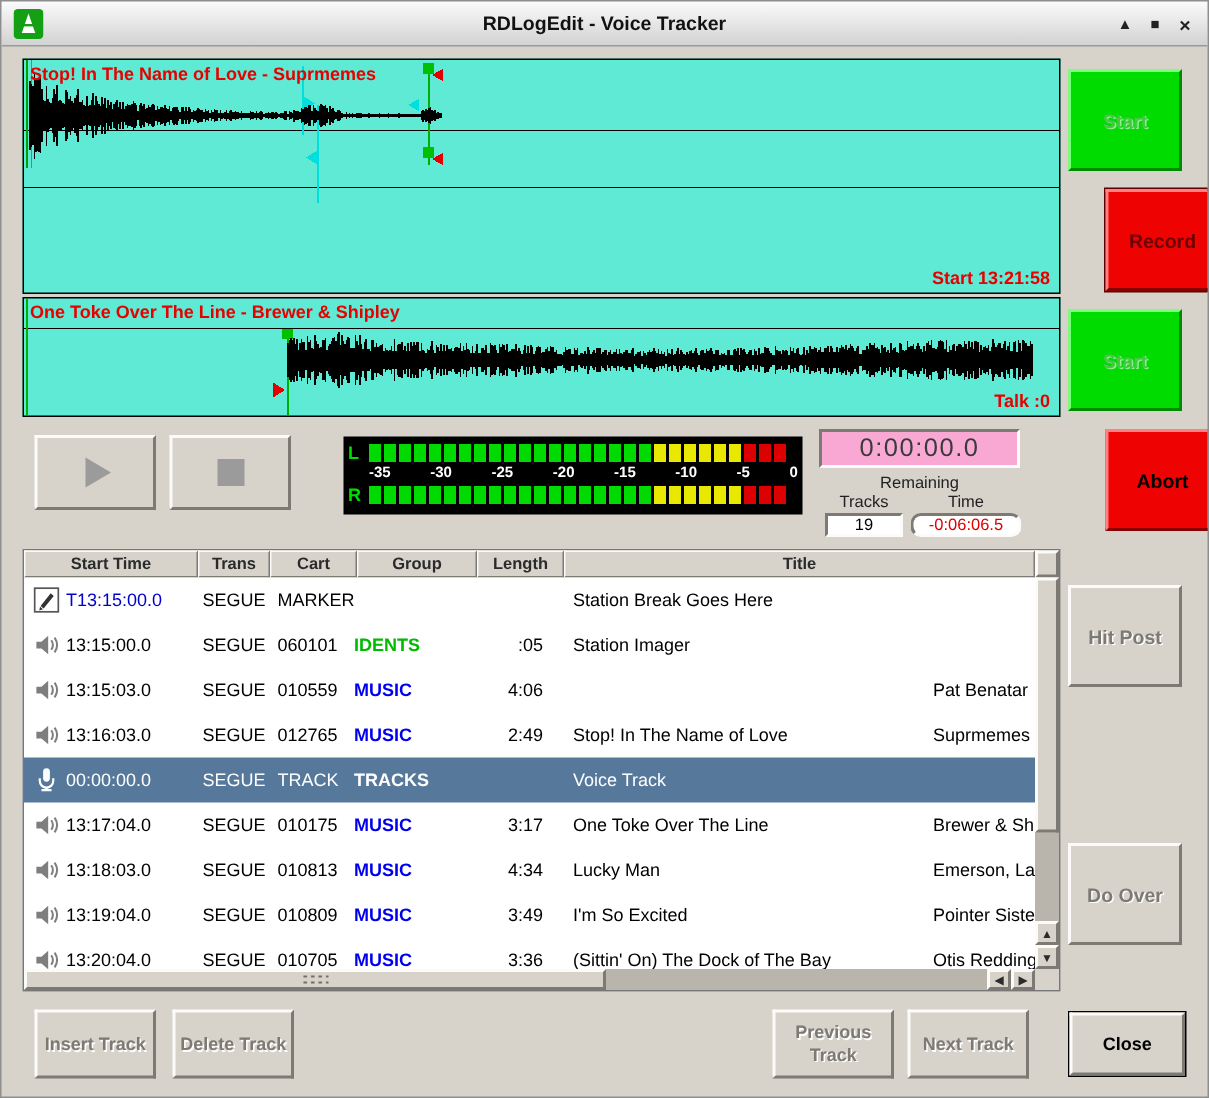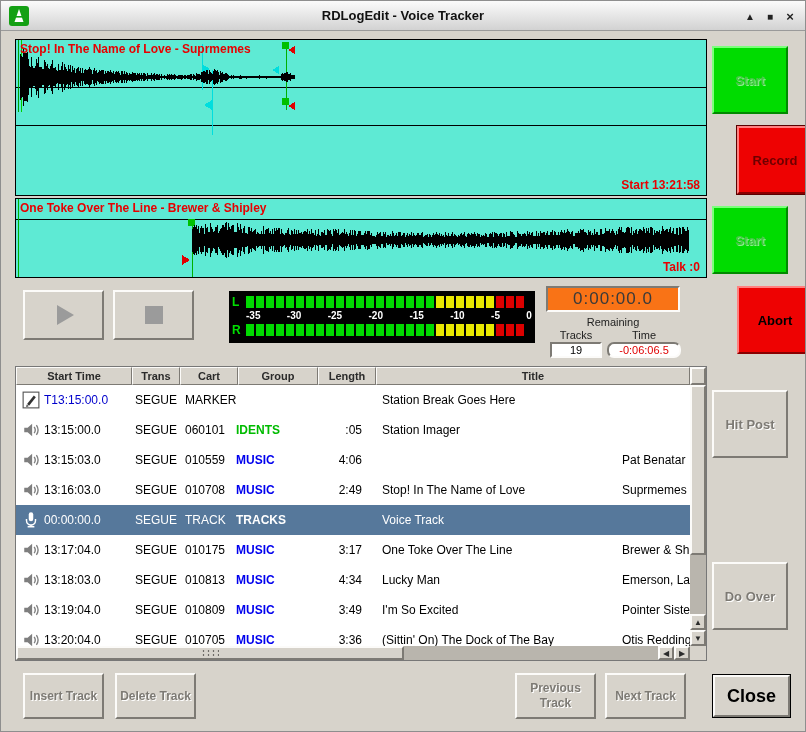--- a/index.html
+++ b/index.html
@@ -31,21 +31,21 @@
   #play-btn{left:22px;} #stop-btn{left:112px;}
 
   #meter{position:absolute;left:228px;top:290px;width:306px;height:52px;background:#000;padding:3px 3px;}
   .meter-row{display:flex;align-items:center;height:15px;}
   .chan{width:14px;color:#00e000;font-weight:bold;font-size:12px;line-height:12px;}
   .segs{display:flex;flex:1;}
   .seg{width:8px;height:12px;margin-right:2px;}
   .seg.g{background:#00da00;} .seg.y{background:#e8e800;} .seg.r{background:#dc0000;}
   #meter-scale{display:flex;justify-content:space-between;align-items:center;padding-left:14px;height:13px;color:#fff;font-size:10px;font-weight:bold;}
 
-  #time-display{position:absolute;left:545px;top:285px;width:134px;height:26px;background:#f97316;display:flex;align-items:center;justify-content:center;font-size:17px;color:#3a3a3a;letter-spacing:1px;}
+  #time-display{position:absolute;left:545px;top:285px;width:134px;height:26px;background:#f9a8d4;display:flex;align-items:center;justify-content:center;font-size:17px;color:#3a3a3a;letter-spacing:1px;}
   #remaining-label{position:absolute;left:545px;top:315px;width:134px;text-align:center;font-size:11px;color:#222;}
   #tracks-label{position:absolute;left:549px;top:328px;width:52px;text-align:center;font-size:11px;color:#222;}
   #timelbl{position:absolute;left:606px;top:328px;width:74px;text-align:center;font-size:11px;color:#222;}
   #tracks-box{position:absolute;left:549px;top:341px;width:52px;height:16px;display:flex;align-items:center;justify-content:center;font-size:11px;color:#000;text-align:center;}
   #time-box{position:absolute;left:606px;top:341px;width:74px;height:16px;display:flex;align-items:center;justify-content:center;font-size:11px;color:#e00000;border-radius:7px;}
 
   
   .sbtn{position:absolute;left:711px;width:76px;height:68px;font-size:13px;font-weight:bold;display:flex;align-items:center;justify-content:center;cursor:default;}
   .green-btn{background:#00dc00;border:2px solid;border-color:#7bff7b #008a00 #008a00 #7bff7b;color:#49c549;text-shadow:1px 1px 0 #8fee8f;}
   .red-btn{background:#ee0202;border:2px solid;border-color:#ff8080 #8a0000 #8a0000 #ff8080;margin-left:25px;}
@@ -83,21 +83,21 @@
   #hscroll{position:absolute;left:0;bottom:0;width:674px;height:14px;background:#b9b5ad;}
   #hthumb{position:absolute;left:0;top:0;width:388px;height:14px;display:flex;align-items:center;justify-content:center;}
   .grip{width:18px;height:8px;background-image:radial-gradient(#6e6b66 1px,transparent 1.2px);background-size:5px 4px;}
   #hleft{position:absolute;right:16px;bottom:0;width:16px;height:14px;}
   #hright{position:absolute;right:0;bottom:0;width:16px;height:14px;}
   #hv-corner{position:absolute;right:0;bottom:0;width:16px;height:14px;background:#d7d3cb;}
 
   
   .bbtn{position:absolute;top:672px;width:81px;height:46px;font-size:12px;font-weight:bold;display:flex;align-items:center;justify-content:center;text-align:center;line-height:1.25;cursor:default;}
   #insert-btn{left:22px;} #delete-btn{left:114px;} #prev-btn{left:514px;} #next-btn{left:604px;}
-  #close-btn{position:absolute;left:712px;top:674px;width:77px;height:42px;font-size:18px;font-weight:bold;color:#000;display:flex;align-items:center;justify-content:center;box-shadow:0 0 0 1px #000;cursor:default;}
+  #close-btn{position:absolute;left:712px;top:674px;width:77px;height:42px;font-size:12px;font-weight:bold;color:#000;display:flex;align-items:center;justify-content:center;box-shadow:0 0 0 1px #000;cursor:default;}
 </style>
 </head>
 <body>
 
 <div id="window">
 
   <div id="titlebar">
     <svg id="app-icon" viewBox="0 0 20 20">
       <rect x="0" y="0" width="20" height="20" rx="3" fill="#14a014"></rect>
       <path d="M10 3 L14.5 16 L5.5 16 Z" fill="#ffffff"></path>
@@ -306,21 +306,21 @@
     <span class="c-length">4:06</span>
     <span class="c-artist">Pat Benatar</span>
   </div>
         <div class="log-row">
     <span class="icon-cell"><svg viewBox="0 0 16 16">
               <polygon points="2,6 5,6 9,2.5 9,13.5 5,10 2,10" fill="#7e7e7e"></polygon>
               <path d="M10.8 5.2 q2 2.8 0 5.6 M12.8 3.6 q3 4.4 0 8.8" stroke="#7e7e7e" fill="none" stroke-width="1.2"></path>
             </svg></span>
     <span class="c-start">13:16:03.0</span>
     <span class="c-trans">SEGUE</span>
-    <span class="c-cart">010708</span>
+    <span class="c-cart">012765</span>
     <span class="c-group" style="color: rgb(0, 0, 238);">MUSIC</span>
     <span class="c-length">2:49</span>
     <span class="c-title">Stop! In The Name of Love</span>
     <span class="c-artist">Suprmemes</span>
   </div>
         <div class="log-row selected">
     <span class="icon-cell"><svg viewBox="0 0 16 16">
               <rect x="6" y="1" width="4" height="8" rx="2" fill="#fff"></rect>
               <path d="M4 7 v1.5 a4 4 0 0 0 8 0 V7" stroke="#fff" fill="none" stroke-width="1.3"></path>
               <line x1="8" y1="12.5" x2="8" y2="14" stroke="#fff" stroke-width="1.3"></line>

